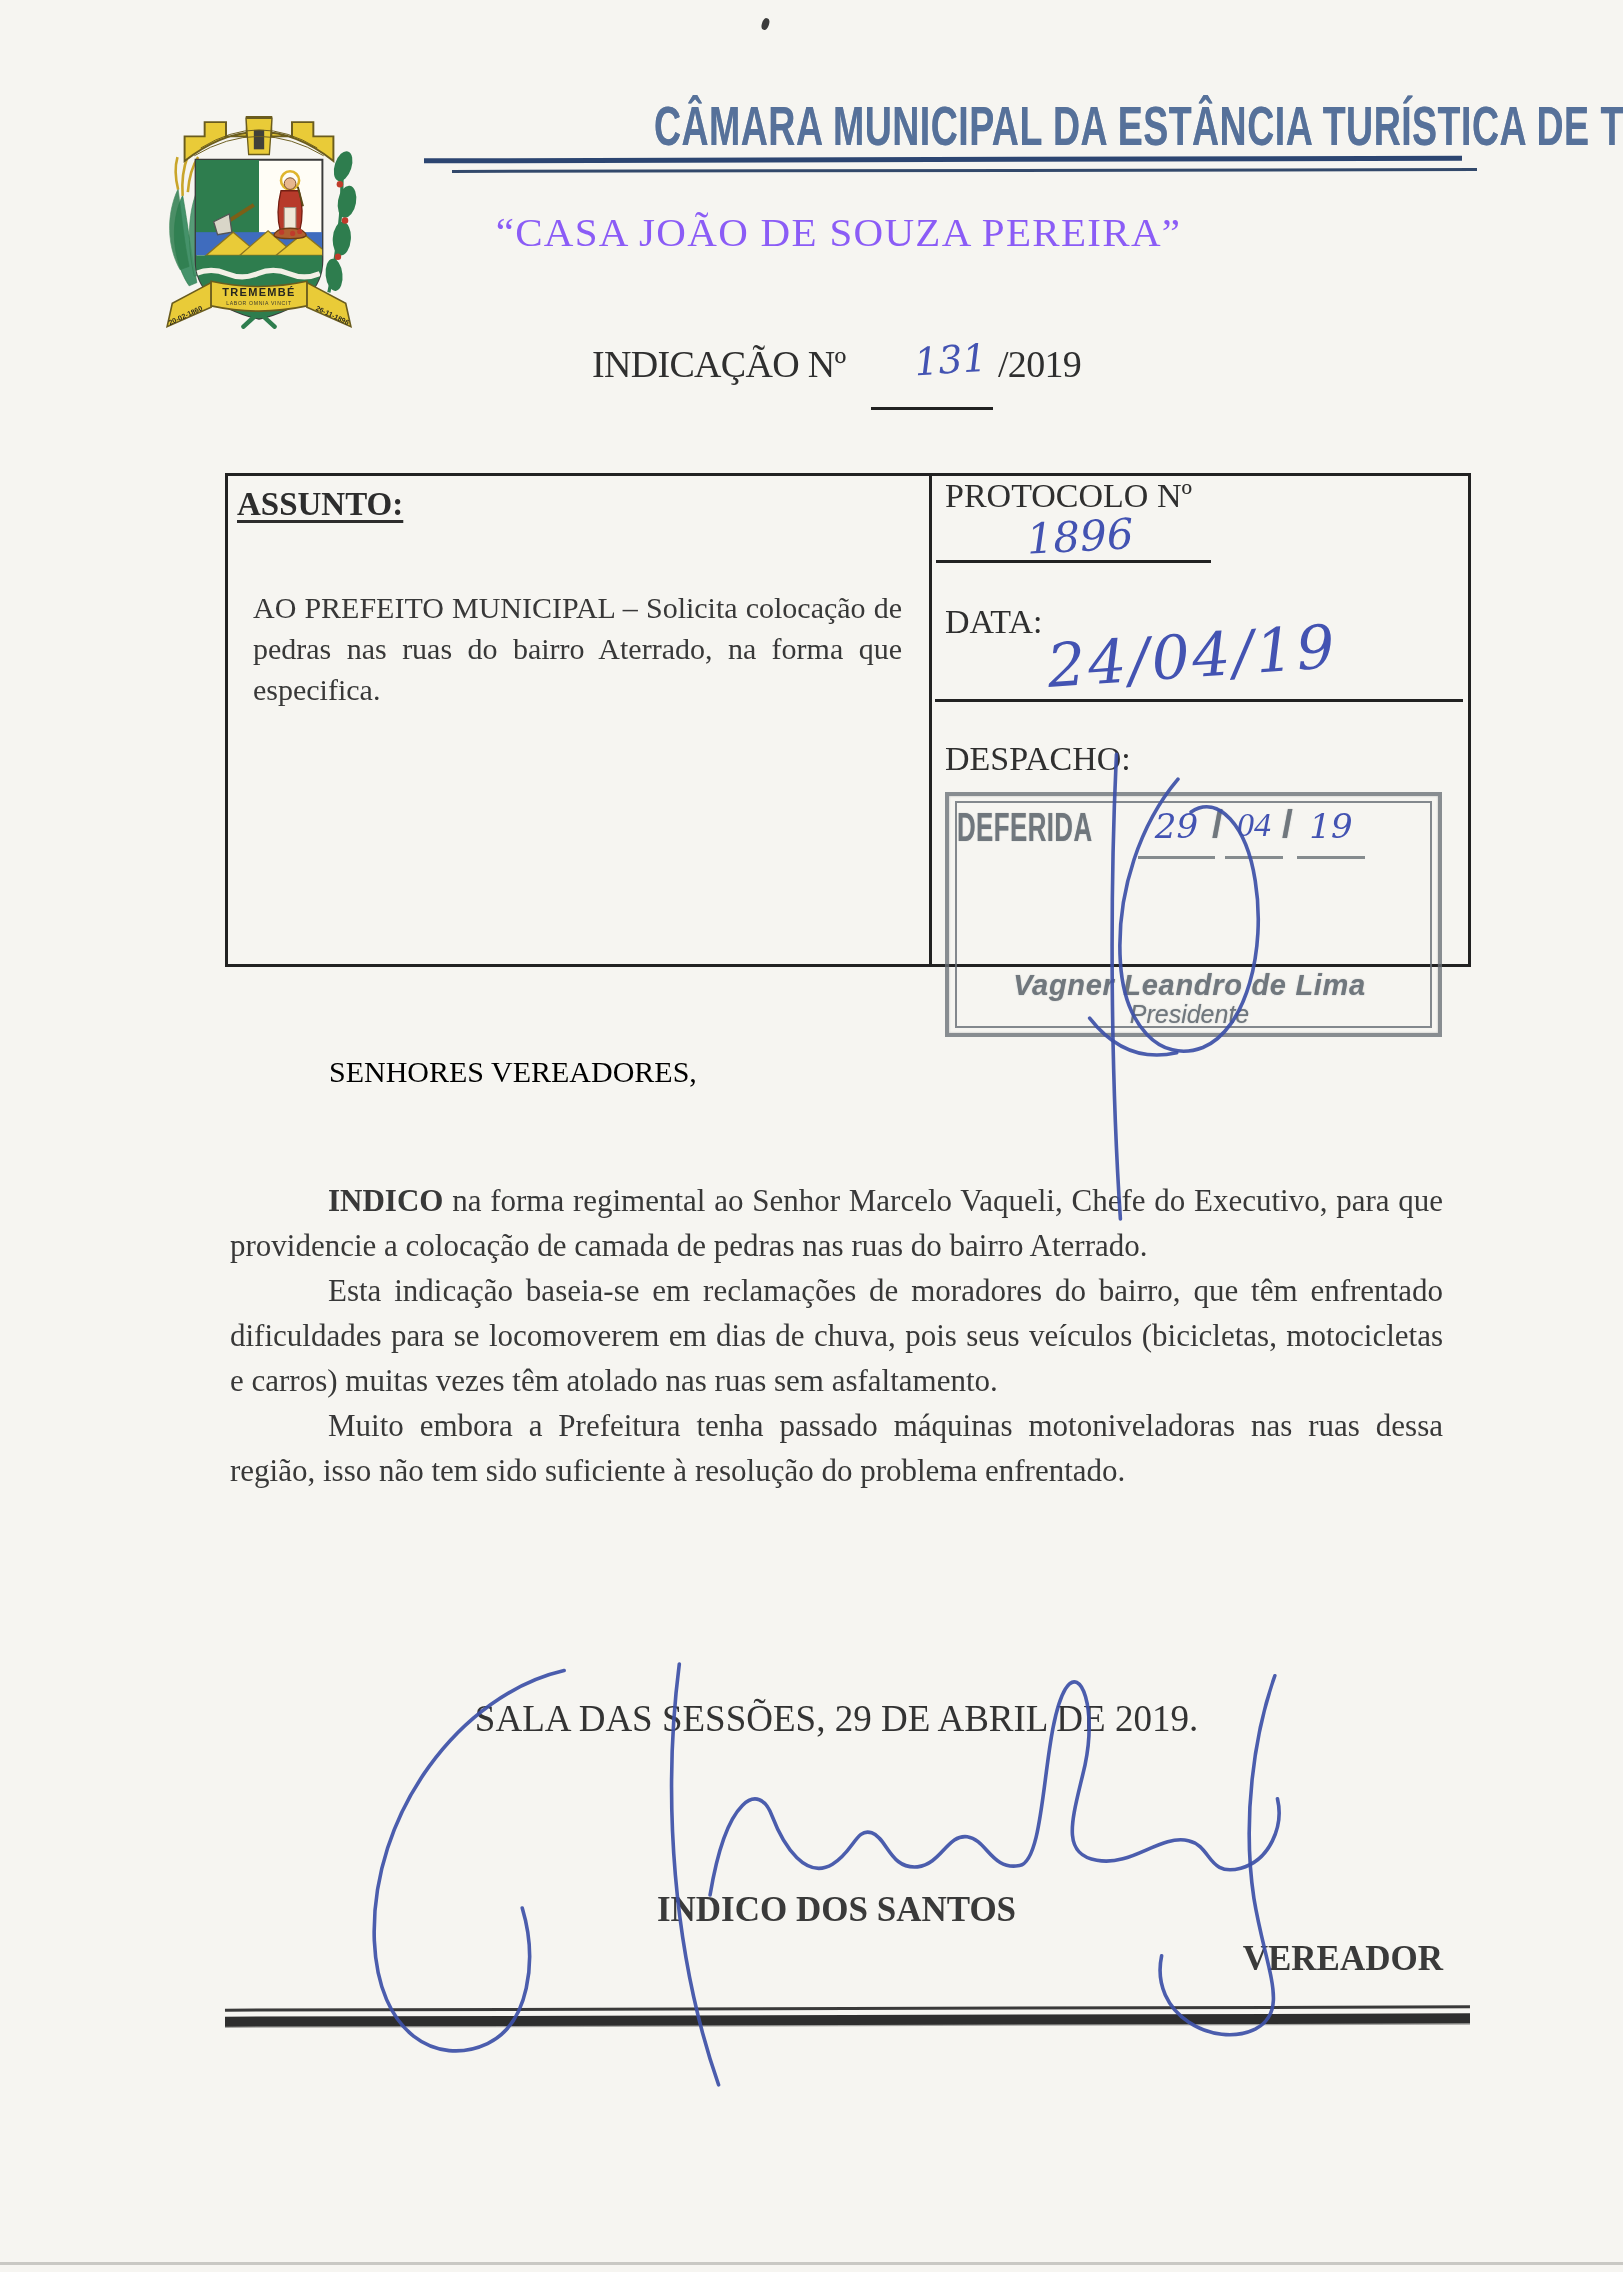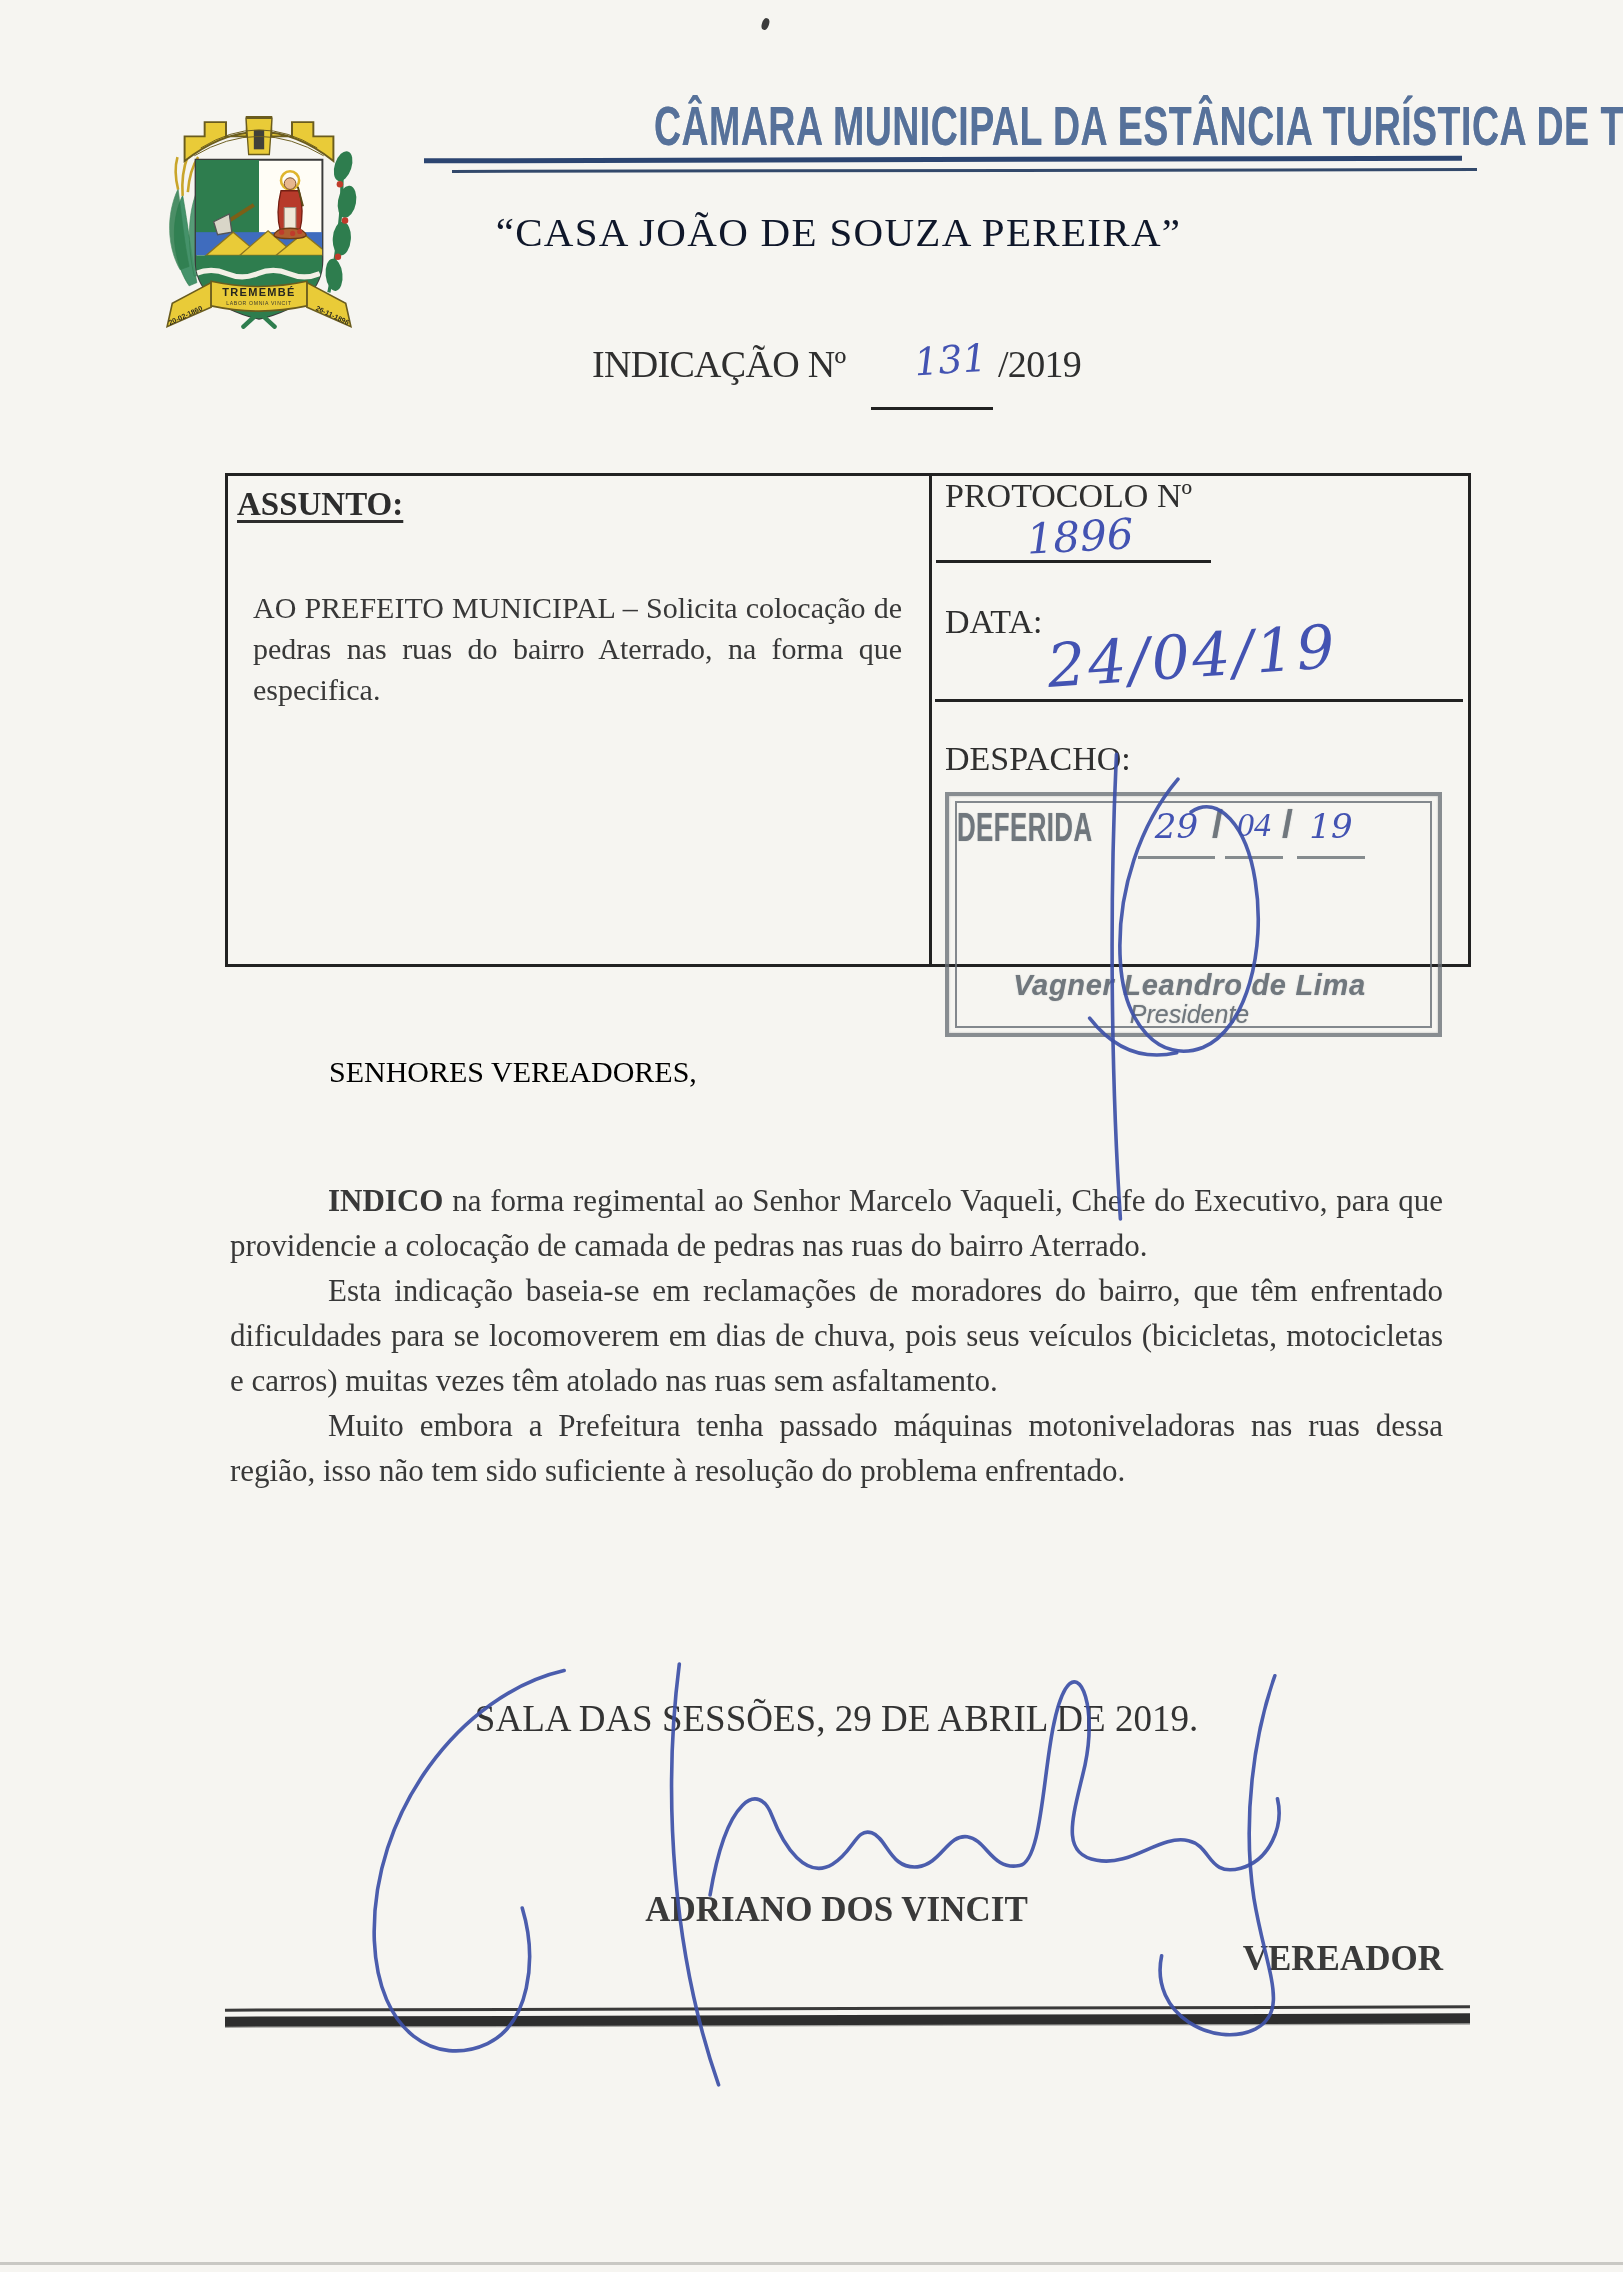--- a/index.html
+++ b/index.html
@@ -27,21 +27,21 @@
     color:#56719a;
     transform:scaleX(0.67);
     transform-origin:center;
     text-shadow:0 0 0.7px rgba(70,95,135,.55);
   }
   .org-underline-1{position:absolute;left:424px;top:157px;width:1038px;height:5.2px;background:#2c4571;transform:rotate(-0.15deg);}
   .org-underline-2{position:absolute;left:452px;top:169px;width:1025px;height:3.3px;background:#33496b;transform:rotate(-0.1deg);}
   .house-name{
     position:absolute;left:223px;top:208px;width:1231px;
     text-align:center;
-    font-size:41px;color:#0f172a;letter-spacing:1.3px;
+    font-size:41px;color:#8b5cf6;letter-spacing:1.3px;
   }
   
   .doc-title{position:absolute;left:592px;top:342px;white-space:nowrap;font-size:38px;letter-spacing:-0.7px;color:#2f2f2f;}
   .doc-no-hand{
     position:absolute;left:895px;top:338px;width:111px;text-align:center;
     font-family:"DejaVu Serif", serif;font-style:italic;
     font-size:38px;color:#4353b2;transform:rotate(-4deg);
   }
   .doc-no-line{position:absolute;left:871px;top:407px;width:122px;height:3.3px;background:#222;}
   .doc-year{position:absolute;left:998px;top:342px;font-size:38px;letter-spacing:-0.7px;color:#2f2f2f;}
@@ -247,21 +247,21 @@
 
   <div class="salutation">SENHORES VEREADORES,</div>
 
   <div class="body-block">
     <p><b>INDICO</b><span> na forma regimental ao Senhor Marcelo Vaqueli, Chefe do Executivo, para que providencie a colocação de camada de pedras nas ruas do bairro Aterrado.</span></p>
     <p>Esta indicação baseia-se em reclamações de moradores do bairro, que têm enfrentado dificuldades para se locomoverem em dias de chuva, pois seus veículos (bicicletas, motocicletas e carros) muitas vezes têm atolado nas ruas sem asfaltamento.</p>
     <p>Muito embora a Prefeitura tenha passado máquinas motoniveladoras nas ruas dessa região, isso não tem sido suficiente à resolução do problema enfrentado.</p>
   </div>
 
   <div class="place-date">SALA DAS SESSÕES, 29 DE ABRIL DE 2019.</div>
-  <div class="signer-name">ADRIANO DOS VINCIT</div>
+  <div class="signer-name">INDICO DOS SANTOS</div>
   <div class="signer-title">VEREADOR</div>
 
   <div class="bottom-rule">
     <div class="r1"></div>
     <div class="r2"></div>
   </div>
   <div class="scan-edge"></div>
 
   <svg class="sig-overlay" viewBox="0 0 2480 3472">
     <g>

